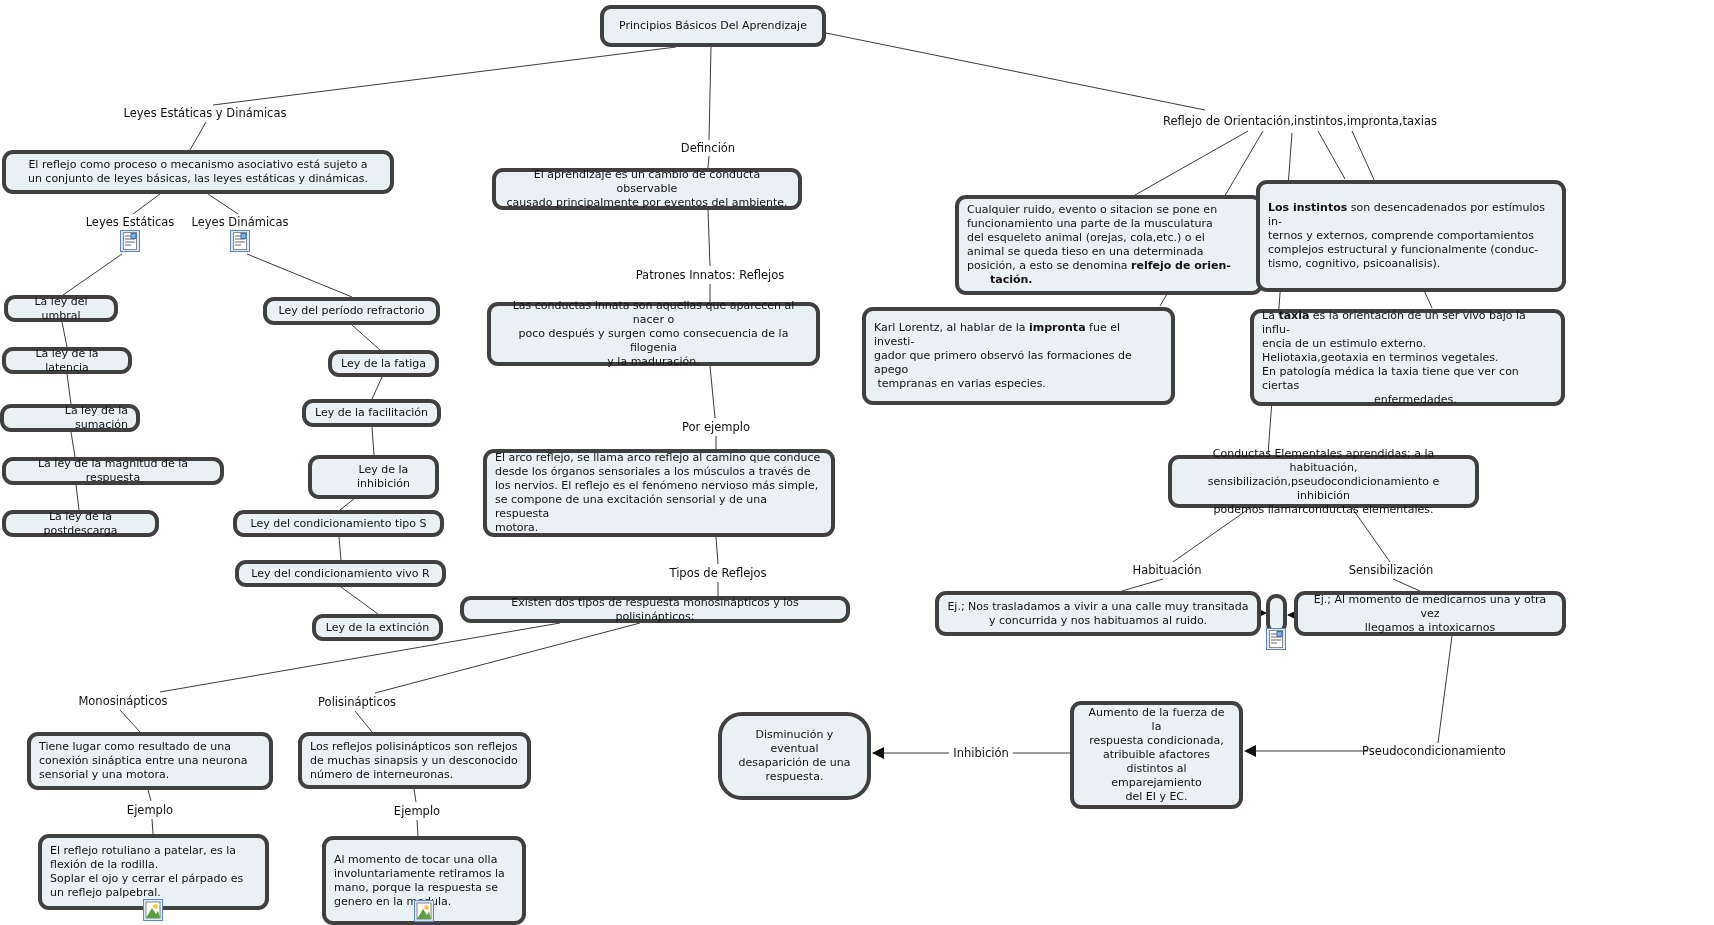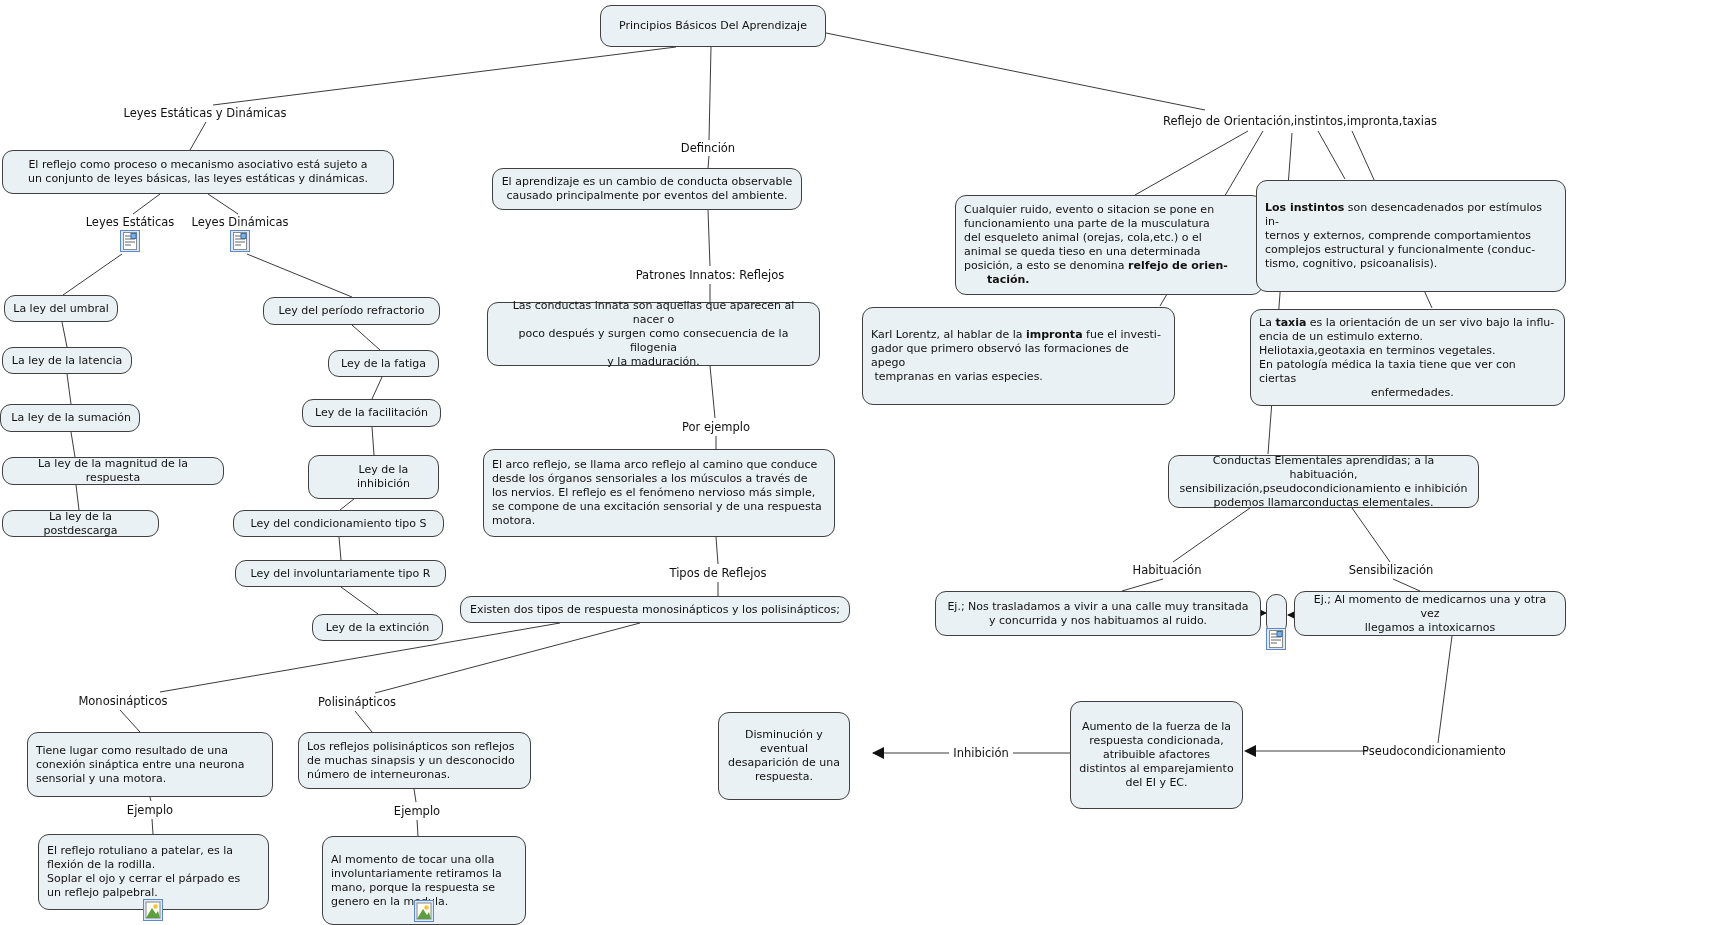--- a/index.html
+++ b/index.html
@@ -4,21 +4,21 @@
 <style>
   html,body { margin:0; padding:0; background:#ffffff; }
   .canvas {
     position:relative; width:1714px; height:925px; background:#ffffff;
     font-family:"DejaVu Sans","Liberation Sans",sans-serif; color:#111;
     overflow:hidden;
   }
   svg.edges { position:absolute; left:0; top:0; }
   .node {
     position:absolute; box-sizing:border-box;
-    background:#e9f1f4; border:1px solid #404040; border-radius:11px;
+    background:#e9f1f4; border:4px solid #404040; border-radius:11px;
     display:flex; align-items:center; justify-content:center;
     font-size:11px; line-height:14px; text-align:center;
     padding:2px 8px; white-space:pre-line;
   }
   .node > .txt { width:100%; }
   .ta-left { text-align:left; }
   .seg-wrap { width:100%; white-space:pre-wrap; text-align:left; }
   .b { font-weight:bold; }
   .lbl {
     position:absolute; transform:translateX(-50%);
@@ -126,21 +126,21 @@
   <div class="node" style="left:2px;top:347px;width:130px;height:27px;"><span class="txt">La ley de la latencia</span></div>
   <div class="node" style="left:0px;top:404px;width:140px;height:28px;text-align:right;"><span class="txt">La ley de la sumación</span></div>
   <div class="node" style="left:2px;top:457px;width:222px;height:28px;"><span class="txt">La ley de la magnitud de la respuesta</span></div>
   <div class="node" style="left:2px;top:510px;width:157px;height:27px;"><span class="txt">La ley de la postdescarga</span></div>
 
   <div class="node" style="left:263px;top:297px;width:177px;height:28px;"><span class="txt">Ley del período refractorio</span></div>
   <div class="node" style="left:328px;top:350px;width:111px;height:27px;"><span class="txt">Ley de la fatiga</span></div>
   <div class="node" style="left:302px;top:399px;width:139px;height:28px;"><span class="txt">Ley de la facilitación</span></div>
   <div class="node" style="left:308px;top:455px;width:131px;height:44px;padding-left:28px;"><span class="txt">Ley de la inhibición</span></div>
   <div class="node" style="left:233px;top:510px;width:211px;height:27px;"><span class="txt">Ley del condicionamiento tipo S</span></div>
-  <div class="node" style="left:235px;top:560px;width:211px;height:27px;"><span class="txt">Ley del involuntariamente tipo R</span></div>
+  <div class="node" style="left:235px;top:560px;width:211px;height:27px;"><span class="txt">Ley del condicionamiento vivo R</span></div>
   <div class="node" style="left:312px;top:614px;width:131px;height:27px;"><span class="txt">Ley de la extinción</span></div>
 
   <div class="lbl" style="left:708px;top:141px;">Definción</div>
   <div class="node" style="left:492px;top:168px;width:310px;height:42px;"><span class="txt">El aprendizaje es un cambio de conducta observable
 causado principalmente por eventos del ambiente.</span></div>
 
   <div class="lbl" style="left:710px;top:268px;">Patrones Innatos: Reflejos</div>
   <div class="node" style="left:487px;top:302px;width:333px;height:64px;"><span class="txt">Las conductas innata son aquellas que aparecen al nacer o
 poco después y surgen como consecuencia de la filogenia
 y la maduración.</span></div>
@@ -149,21 +149,21 @@
   <div class="node ta-left" style="left:483px;top:449px;width:352px;height:88px;"><span class="txt">El arco reflejo, se llama arco reflejo al camino que conduce
 desde los órganos sensoriales a los músculos a través de
 los nervios. El reflejo es el fenómeno nervioso más simple,
 se compone de una excitación sensorial y de una respuesta
 motora.</span></div>
 
   <div class="lbl" style="left:718px;top:566px;">Tipos de Reflejos</div>
   <div class="node" style="left:460px;top:596px;width:390px;height:27px;"><span class="txt">Existen dos tipos de respuesta monosinápticos y los polisinápticos;</span></div>
 
   <div class="lbl" style="left:123px;top:694px;">Monosinápticos</div>
-  <div class="node ta-left" style="left:27px;top:732px;width:246px;height:65px;"><span class="txt">Tiene lugar como resultado de una
+  <div class="node ta-left" style="left:27px;top:732px;width:246px;height:58px;"><span class="txt">Tiene lugar como resultado de una
 conexión sináptica entre una neurona
 sensorial y una motora.</span></div>
   <div class="lbl" style="left:150px;top:803px;">Ejemplo</div>
   <div class="node ta-left" style="left:38px;top:834px;width:231px;height:76px;"><span class="txt">El reflejo rotuliano a patelar, es la
 flexión de la rodilla.
 Soplar el ojo y cerrar el párpado es
 un reflejo palpebral.</span></div>
   <div class="icn" style="left:153px;top:899px;">
     <svg width="20" height="22" viewBox="0 0 20 22">
         <rect x="0.5" y="0.5" width="19" height="21" fill="#dbe9fb" stroke="#5d87c5"></rect>
@@ -249,17 +249,17 @@
   <div class="node" style="left:1294px;top:591px;width:272px;height:45px;"><span class="txt">Ej.; Al momento de medicarnos una y otra vez
 llegamos a intoxicarnos</span></div>
 
   <div class="lbl" style="left:1434px;top:744px;">Pseudocondicionamiento</div>
   <div class="node" style="left:1070px;top:701px;width:173px;height:108px;"><span class="txt">Aumento de la fuerza de la
 respuesta condicionada,
 atribuible afactores
 distintos al emparejamiento
 del EI y EC.</span></div>
   <div class="lbl" style="left:981px;top:746px;text-align:right;">Inhibición</div>
-  <div class="node" style="left:718px;top:712px;width:132px;height:88px;"><span class="txt">Disminución y eventual
+  <div class="node" style="left:718px;top:712px;width:153px;height:88px;border-radius:24px;"><span class="txt">Disminución y eventual
 desaparición de una
 respuesta.</span></div>
 
 </div>
 
 </body></html>

